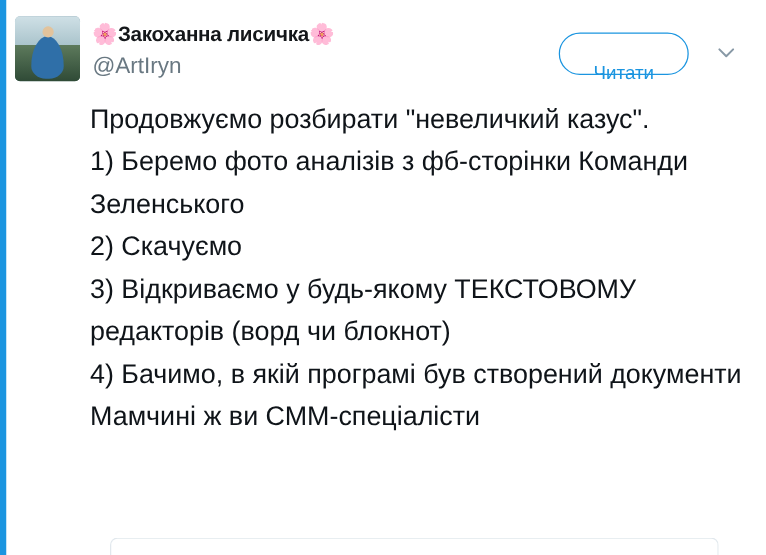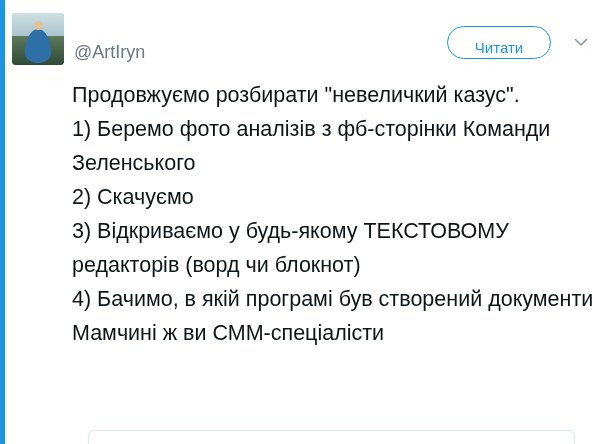--- a/index.html
+++ b/index.html
@@ -102,21 +102,21 @@
     height: 33px;
     line-height: 31px;
     text-align: center;
     border: 1px solid #1b95e0;
     border-radius: 17px;
     color: #1b95e0;
     font-size: 15px;
     background: #ffffff;
     box-sizing: border-box;
     cursor: pointer;
-    padding: 5px 16px;
+    padding: 16px 16px;
   }
   #chevron-down {
     position: absolute;
     right: 14px;
     top: 24px;
     width: 16px;
     height: 16px;
     cursor: pointer;
   }
   #chevron-down svg { display: block; }
@@ -153,20 +153,21 @@
 
   <div id="header">
 
     <div id="avatar">
       <div class="av-sky"></div>
       <div class="av-ground"></div>
       <div class="av-figure"></div>
       <div class="av-head"></div>
     </div>
 
+    <div id="display-name">🌸Закоханна лисичка🌸</div>
     <div id="handle">@ArtIryn</div>
 
     <div id="read-button">Читати</div>
 
     <div id="chevron-down">
       <svg viewBox="0 0 16 16" width="16" height="16" aria-hidden="true">
         <path d="M2.5 5.5 L8 11 L13.5 5.5" fill="none" stroke="#8899a6" stroke-width="1.6" stroke-linecap="round" stroke-linejoin="round"></path>
       </svg>
     </div>
   </div>

